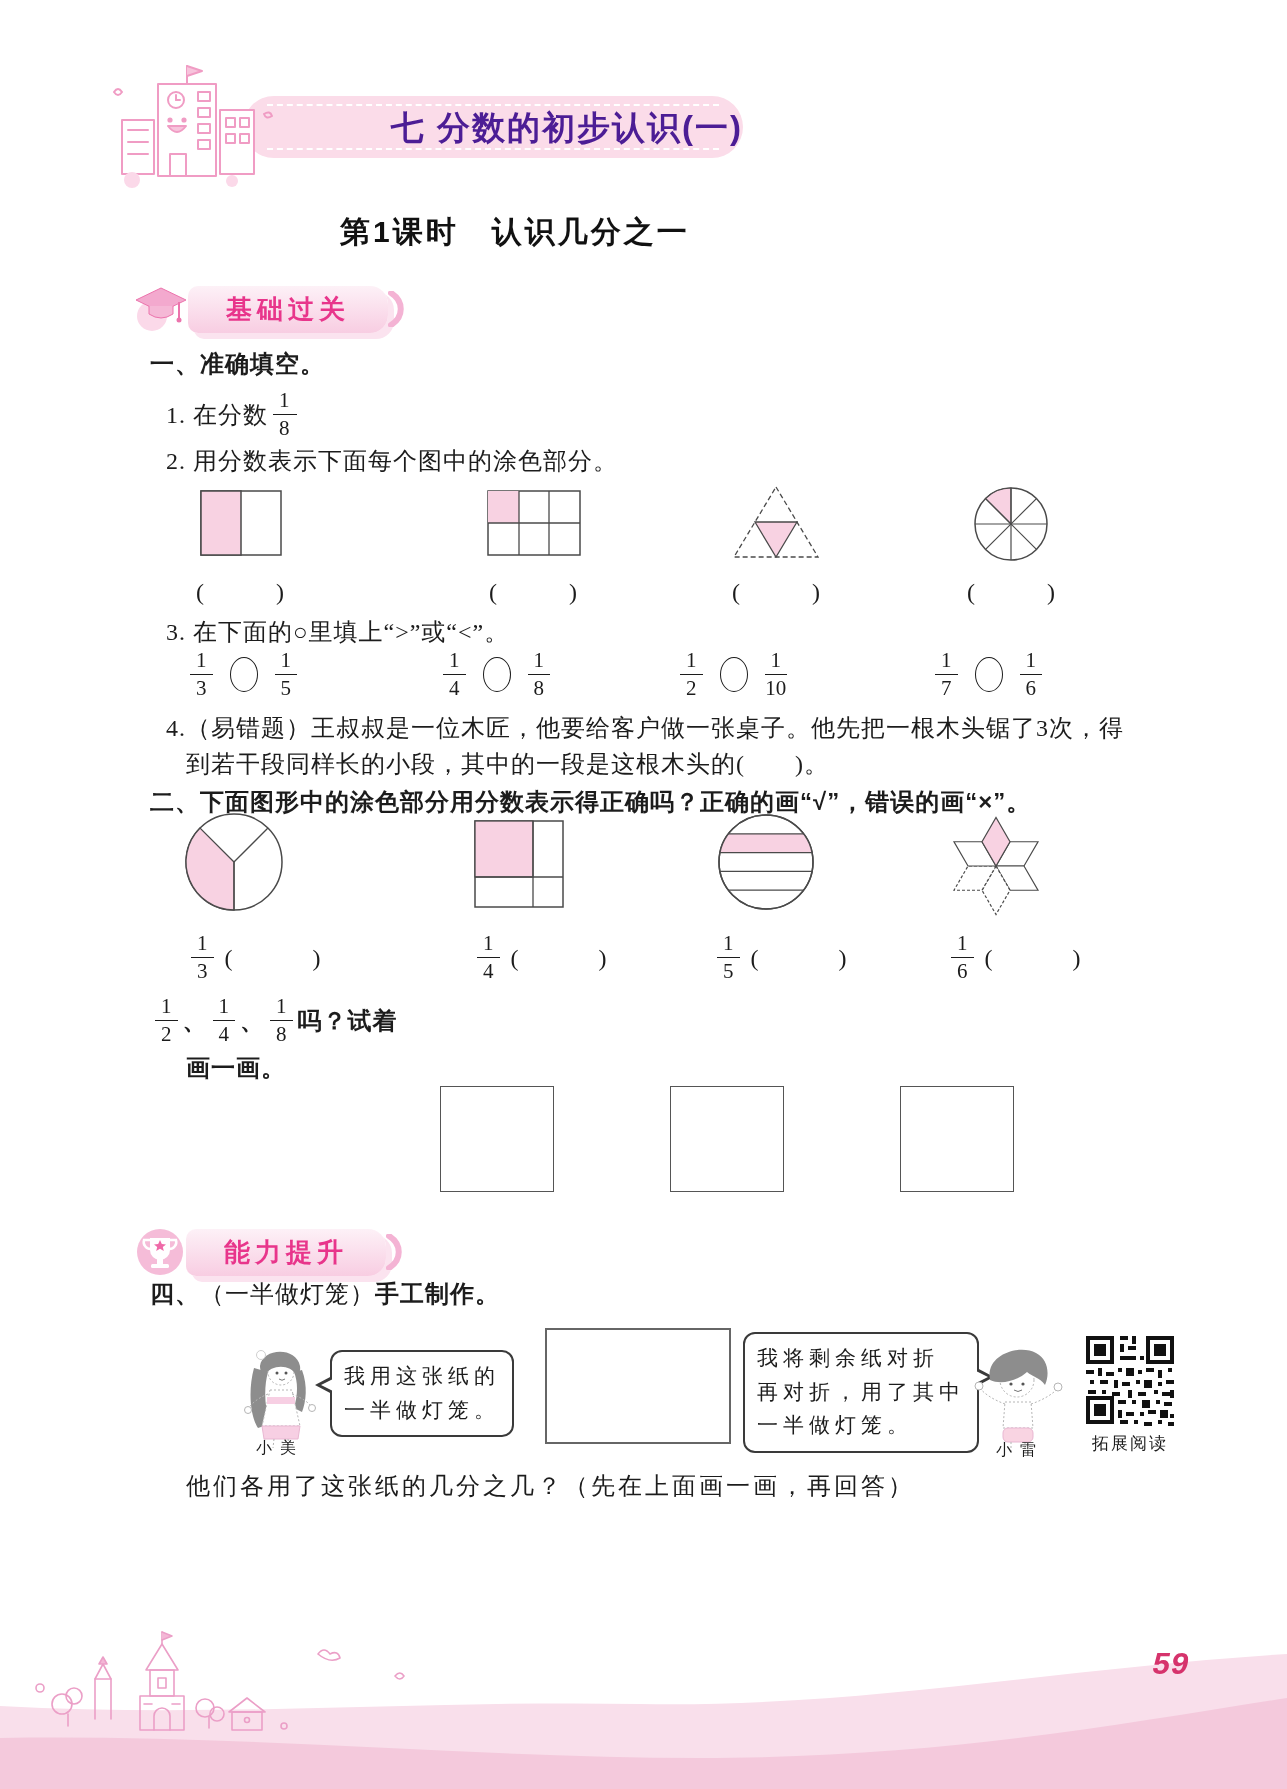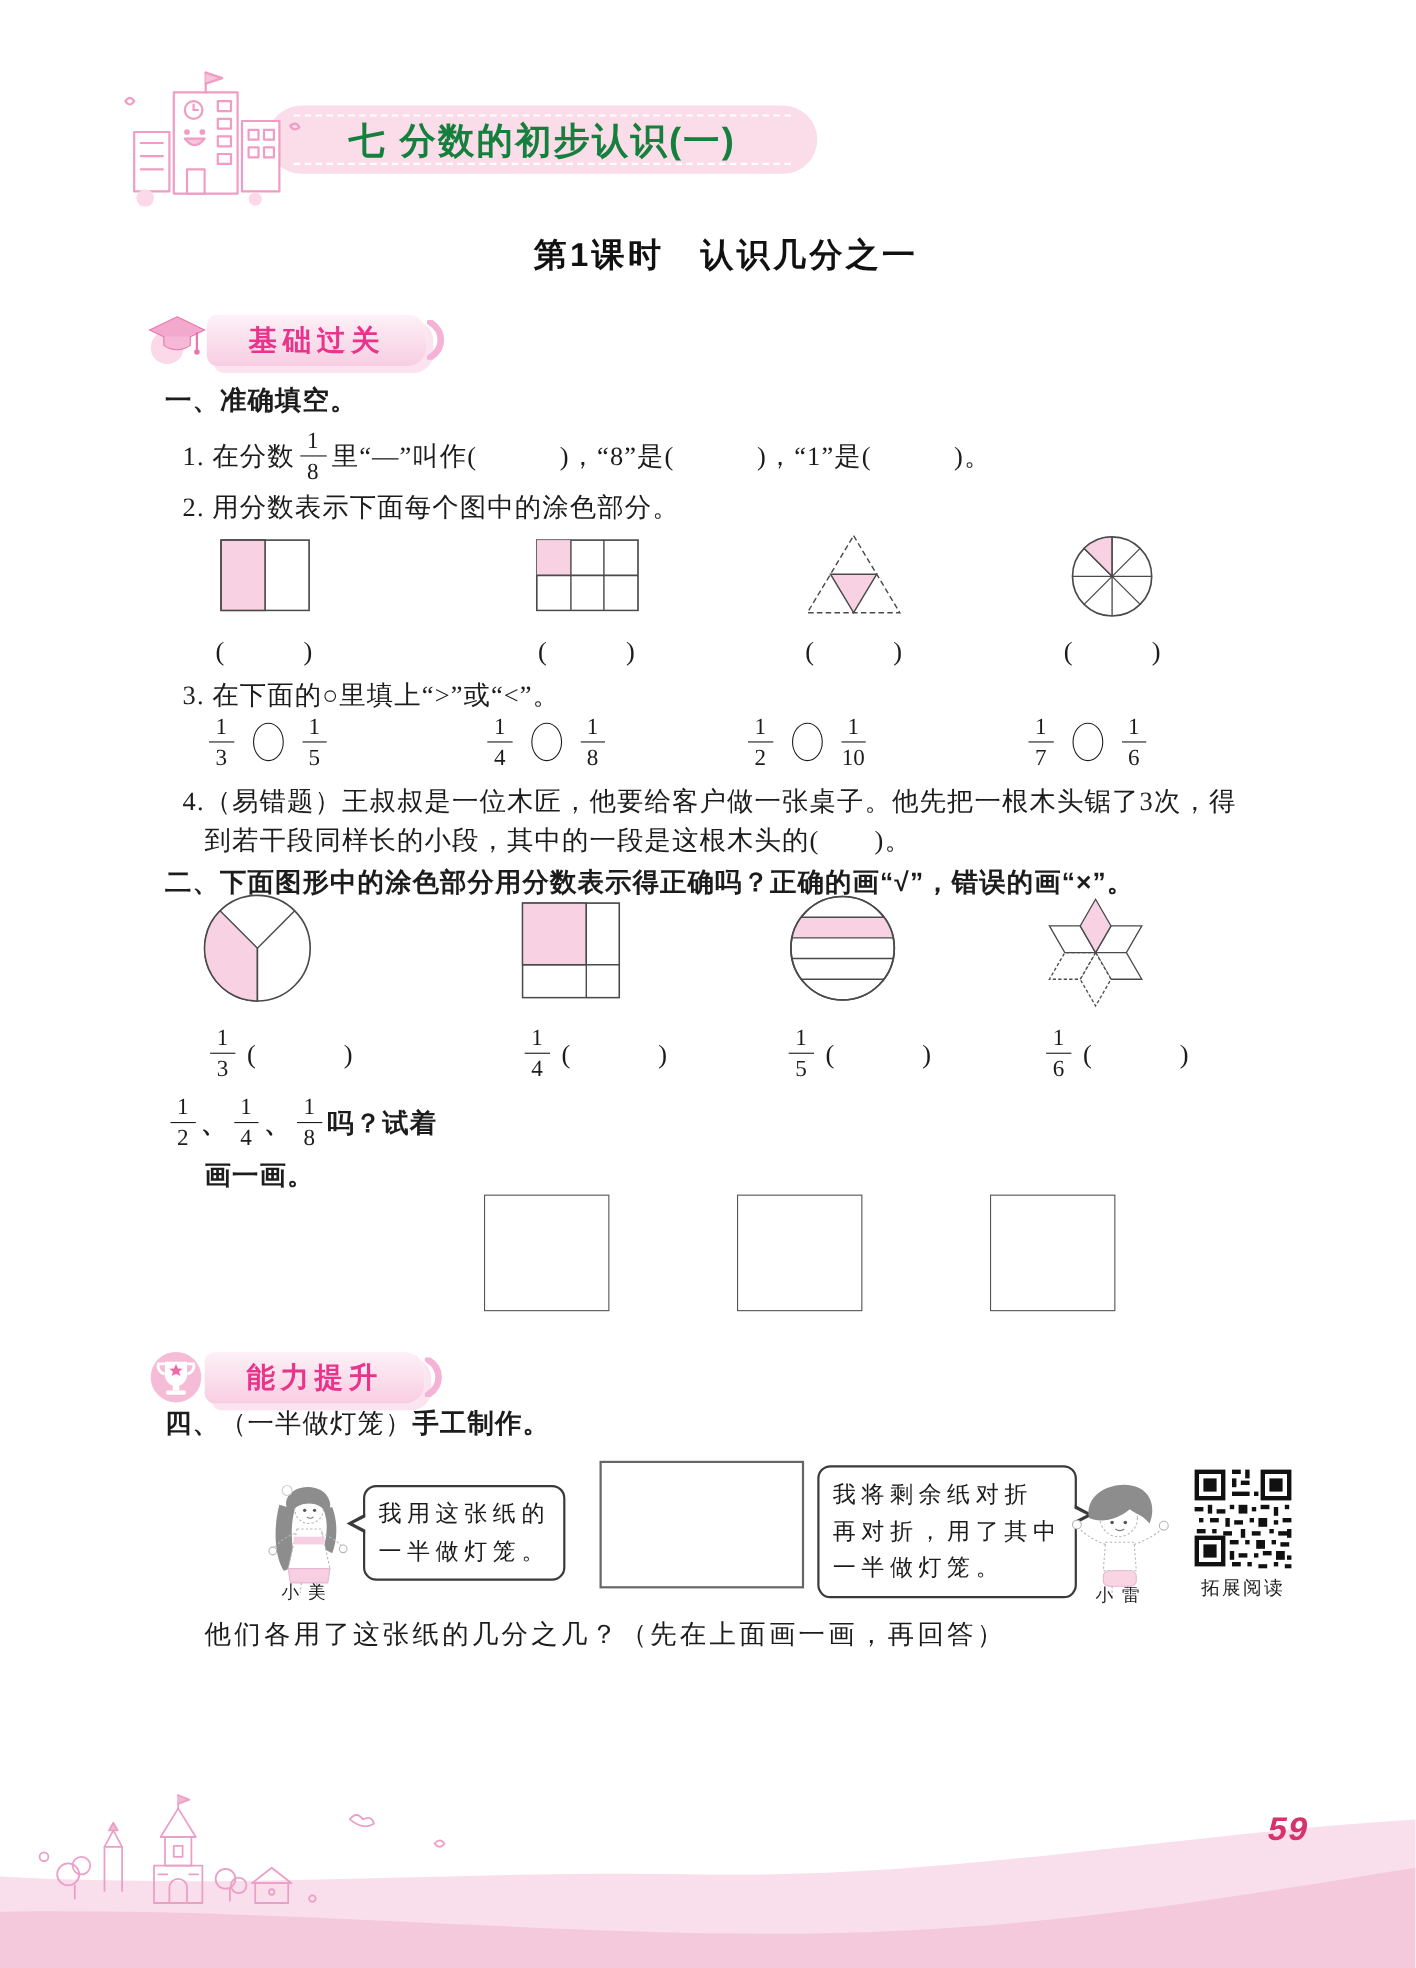--- a/index.html
+++ b/index.html
@@ -6,23 +6,23 @@
   body{width:1287px;height:1789px;position:relative;background:#fff;overflow:hidden;
        color:#1c1c1c;font-family:"Liberation Serif",serif}
   .abs{position:absolute}
   .qtext{font-size:24px;letter-spacing:1px;white-space:nowrap}
   .hwrap{display:flex;align-items:center;white-space:nowrap}
   .headline{font-family:"Liberation Sans",sans-serif;font-weight:bold;font-size:24px;letter-spacing:1px;white-space:nowrap}
   
   .banner{left:243px;top:96px;width:500px;height:62px;background:#fbdce9;border-radius:31px;}
   .banner::before,.banner::after{content:"";position:absolute;left:24px;right:24px;border-top:2px dashed #ffffff}
   .banner::before{top:8px}.banner::after{bottom:8px}
-  .banner .txt{position:absolute;left:0;right:0;top:10px;text-align:center;
-      font-family:"Liberation Sans",sans-serif;font-weight:bold;font-size:33px;color:#15803d;letter-spacing:2px}
-  .lesson{left:340px;top:212px;width:640px;text-align:center;font-family:"Liberation Sans",sans-serif;
+  .banner .txt{position:absolute;left:0;right:0;top:10px;text-align:right;
+      font-family:"Liberation Sans",sans-serif;font-weight:bold;font-size:33px;color:#4c1d95;letter-spacing:2px}
+  .lesson{left:340px;top:212px;width:640px;text-align:left;font-family:"Liberation Sans",sans-serif;
       font-weight:bold;font-size:30px;letter-spacing:3px;color:#111}
   
   .badge{display:flex;align-items:center}
   .badge-pill{background:linear-gradient(180deg,#fdf1f7 0%,#f8cde2 100%);border-radius:10px 18px 18px 10px;
       padding:6px 38px;font-family:"Liberation Sans",sans-serif;font-weight:bold;font-size:26px;
       color:#e8358b;letter-spacing:5px;box-shadow:6px 6px 0 #fbe3ef}
   
   .frac{display:inline-flex;flex-direction:column;align-items:center;line-height:1;vertical-align:middle;
       margin:0 5px;font-family:"Liberation Serif",serif}
   .frac .n{font-size:21px;padding:0 6px 3px;border-bottom:1.6px solid #1c1c1c}
@@ -105,21 +105,20 @@
 </div>
 
 <div class="abs headline" style="left:150px;top:348px">一、准确填空。</div>
 
 <div class="abs hwrap qtext" style="left:166px;top:390px">
   <span>1. 在分数</span>
   <span class="frac">
     <span class="n">1</span>
     <span class="d">8</span>
   </span>
-  <span>里“—”叫作(　　　)，“8”是(　　　)，“1”是(　　　)。</span>
 </div>
 
 <div class="abs qtext" style="left:166px;top:445px">2. 用分数表示下面每个图中的涂色部分。</div>
 
 <svg class="abs" style="left:200px;top:490px" width="82" height="66" viewBox="0 0 82 66">
   <rect x="1" y="1" width="80" height="64" fill="#fff" stroke="#4a4a4a" stroke-width="1.5"></rect>
   <rect x="1" y="1" width="40" height="64" fill="#f8d2e2" stroke="#4a4a4a" stroke-width="1.5"></rect>
 </svg>
 <svg class="abs" style="left:487px;top:490px" width="94" height="66" viewBox="0 0 94 66">
   <rect x="1" y="1" width="92" height="64" fill="#fff" stroke="#4a4a4a" stroke-width="1.5"></rect>

